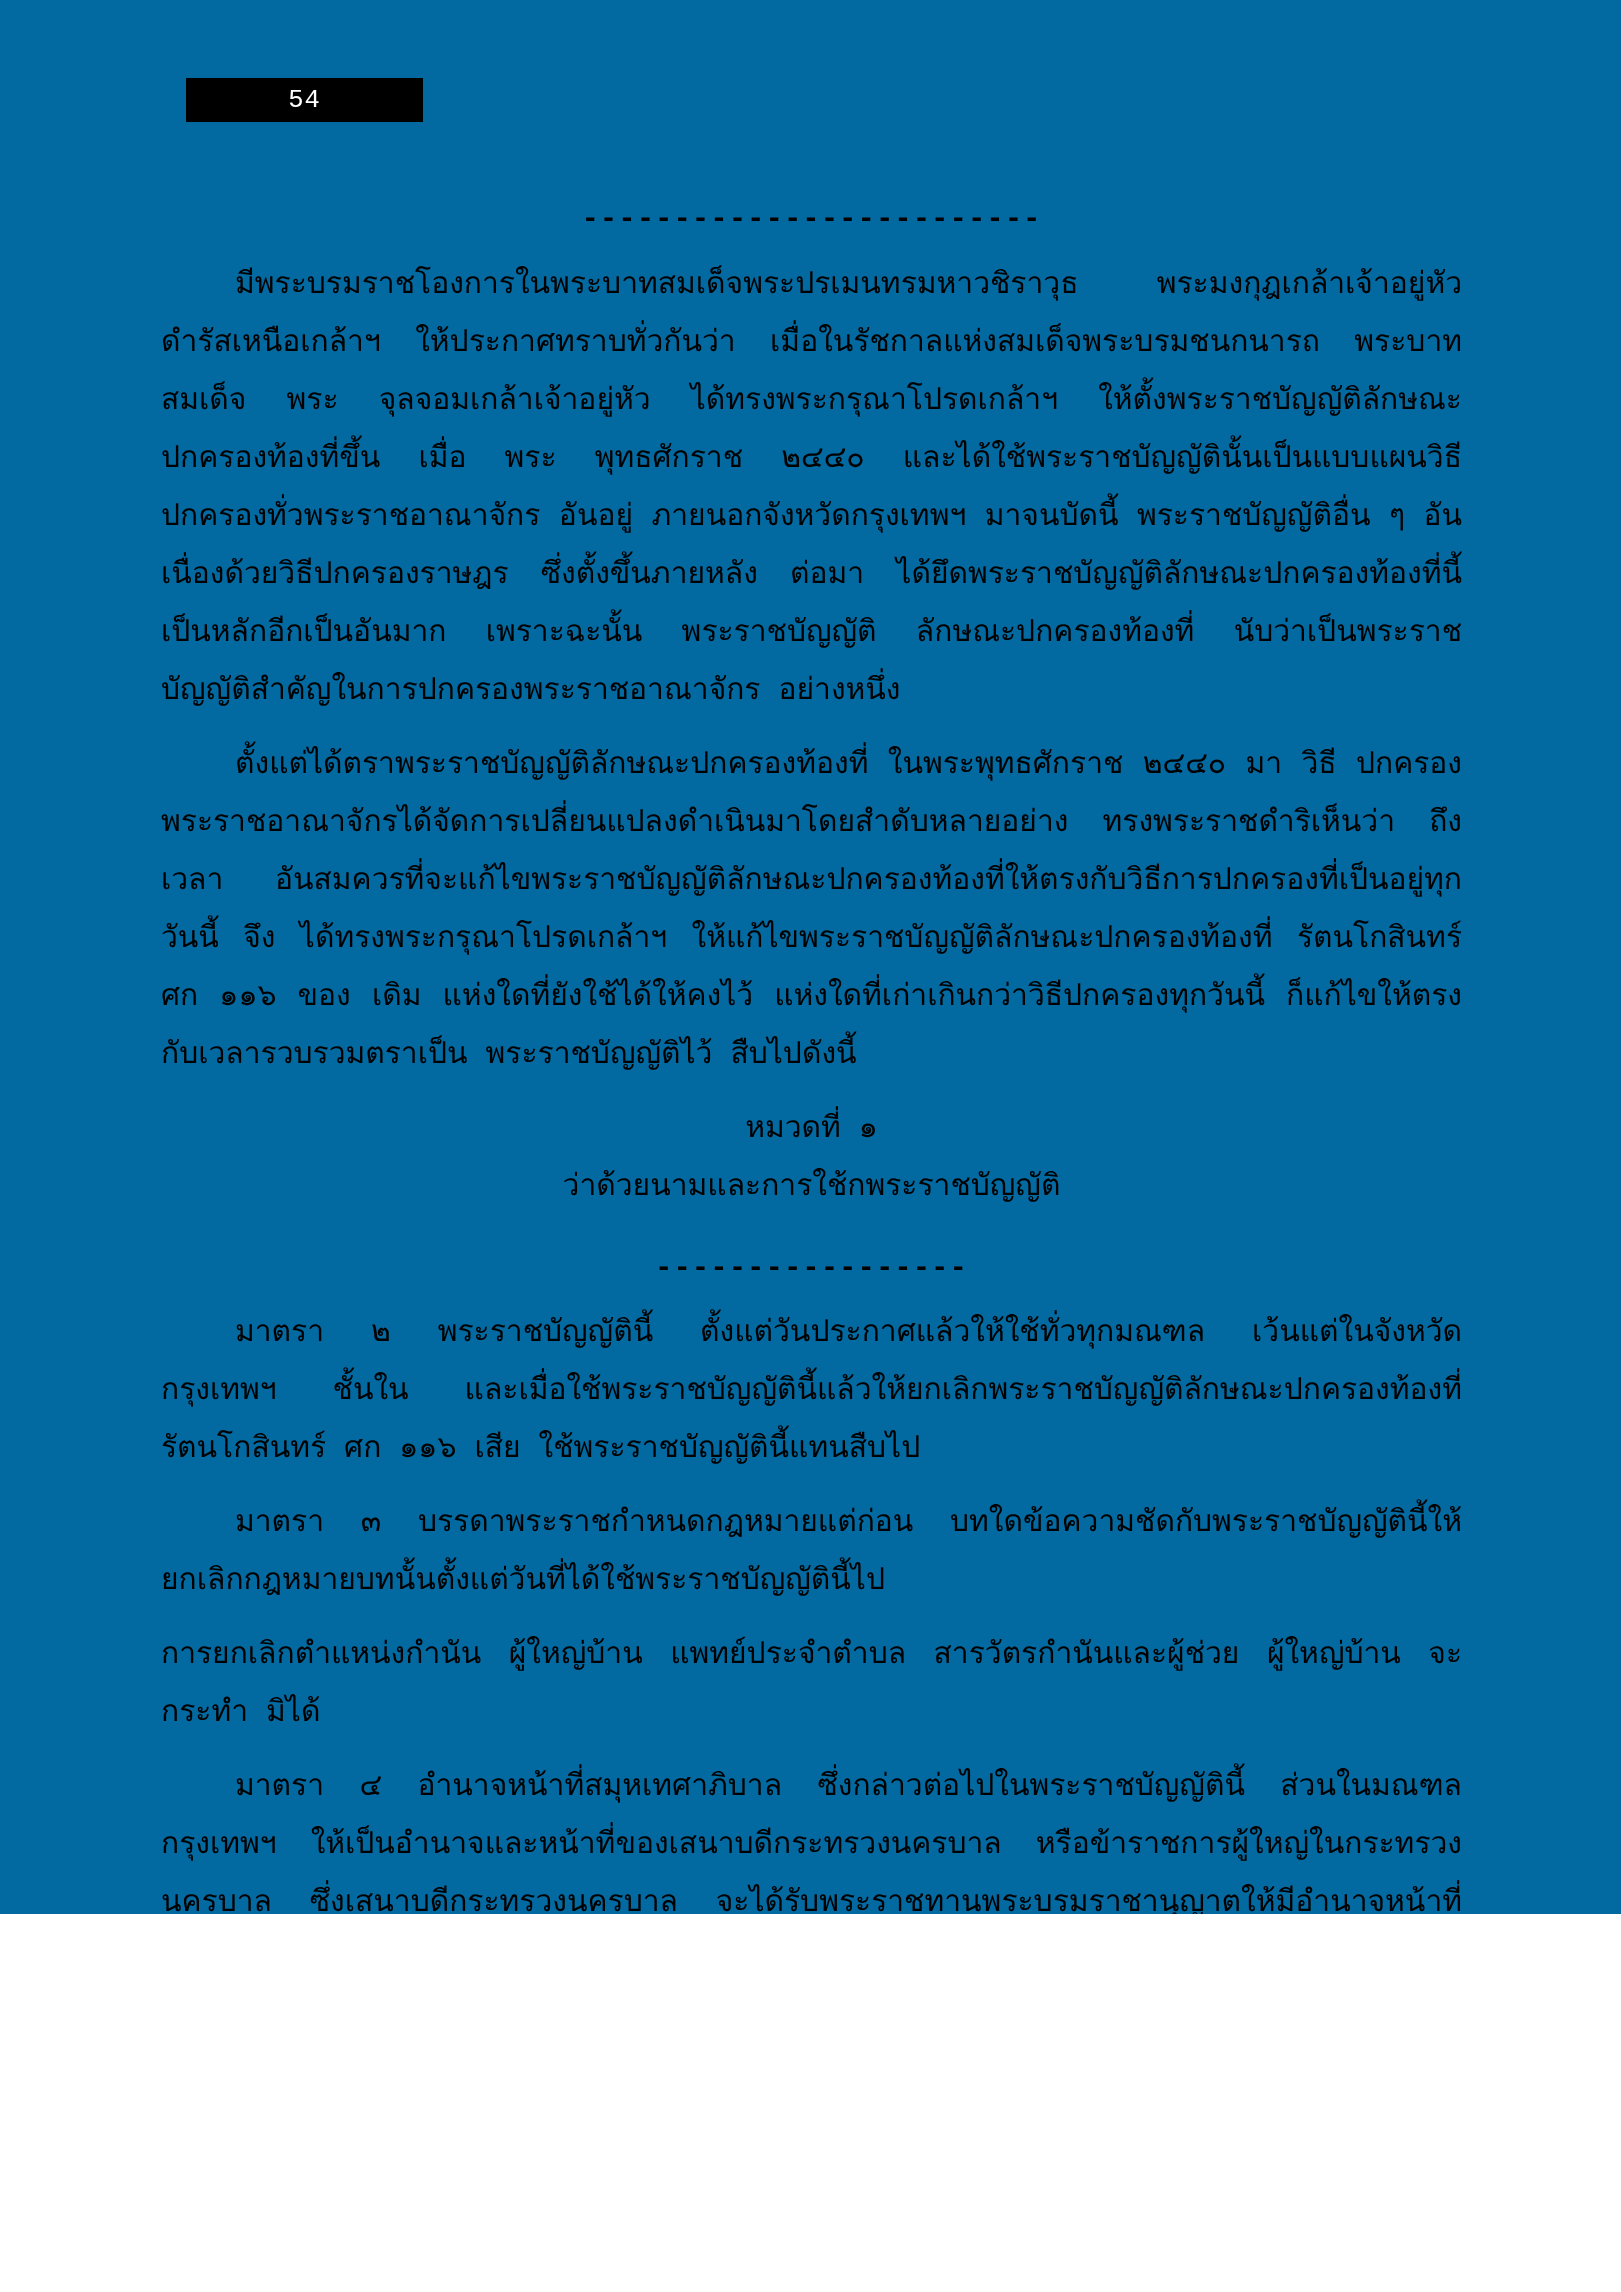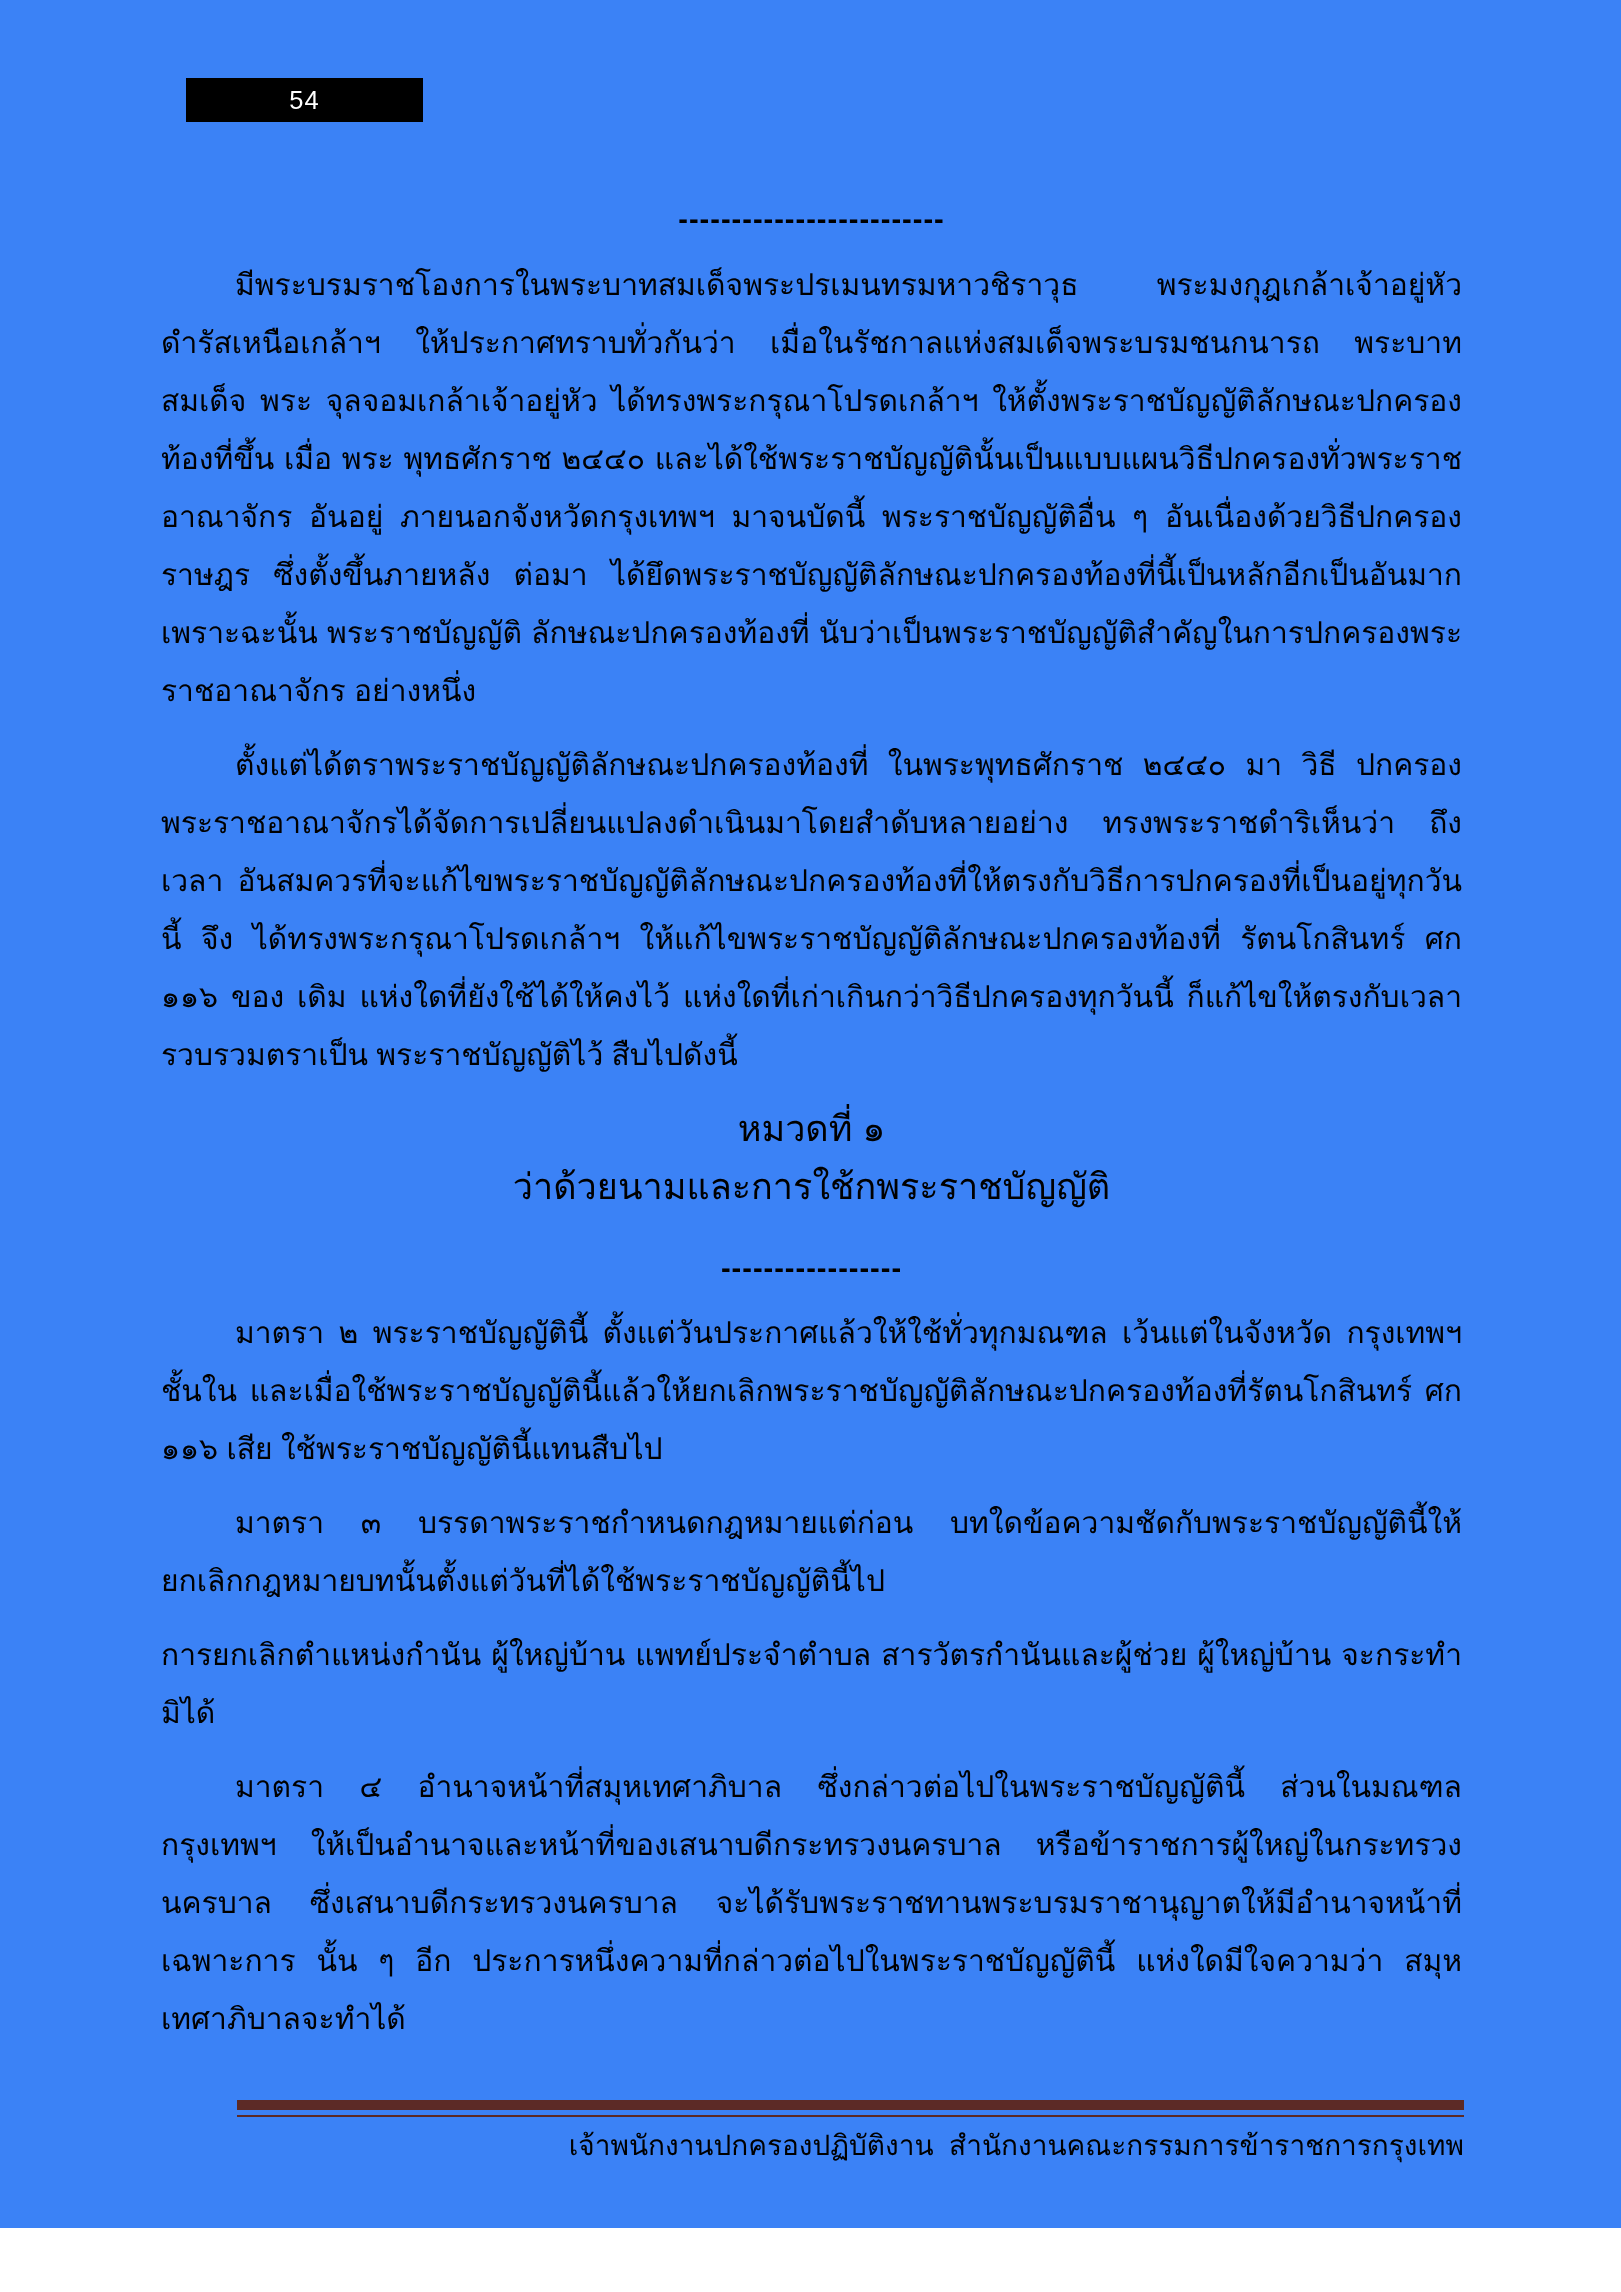--- a/index.html
+++ b/index.html
@@ -3,24 +3,24 @@
 <meta charset="utf-8">
 <style>
   html, body {
     margin: 0;
     padding: 0;
     background: #ffffff;
   }
   .page {
     position: relative;
     width: 1621px;
-    height: 2228px;
-    background: #3b82f6;
+    height: 1914px;
+    background: #0369a1;
     color: #000000;
-    font-family: Liberation Sans, sans-serif;
+    font-family: Liberation Mono, monospace;
     overflow: hidden;
   }
   .page-number {
     position: absolute;
     left: 186px;
     top: 78px;
     width: 237px;
     height: 44px;
     background: #000000;
     color: #ffffff;
@@ -52,21 +52,21 @@
     letter-spacing: 1px;
   }
   .para {
     margin: 16px;
     font-size: 30px;
     line-height: 58px;
     text-align: justify;
   }
   .indent { text-indent: 74px; }
   .center-line {
-    font-size: 36px;
+    font-size: 30px;
     line-height: 58px;
     text-align: center;
   }
   .chapter-sep {
     text-align: center;
     font-size: 29px;
     font-weight: bold;
     letter-spacing: 1px;
     line-height: 39px;
     margin: 33px 0 13.7px 0;

